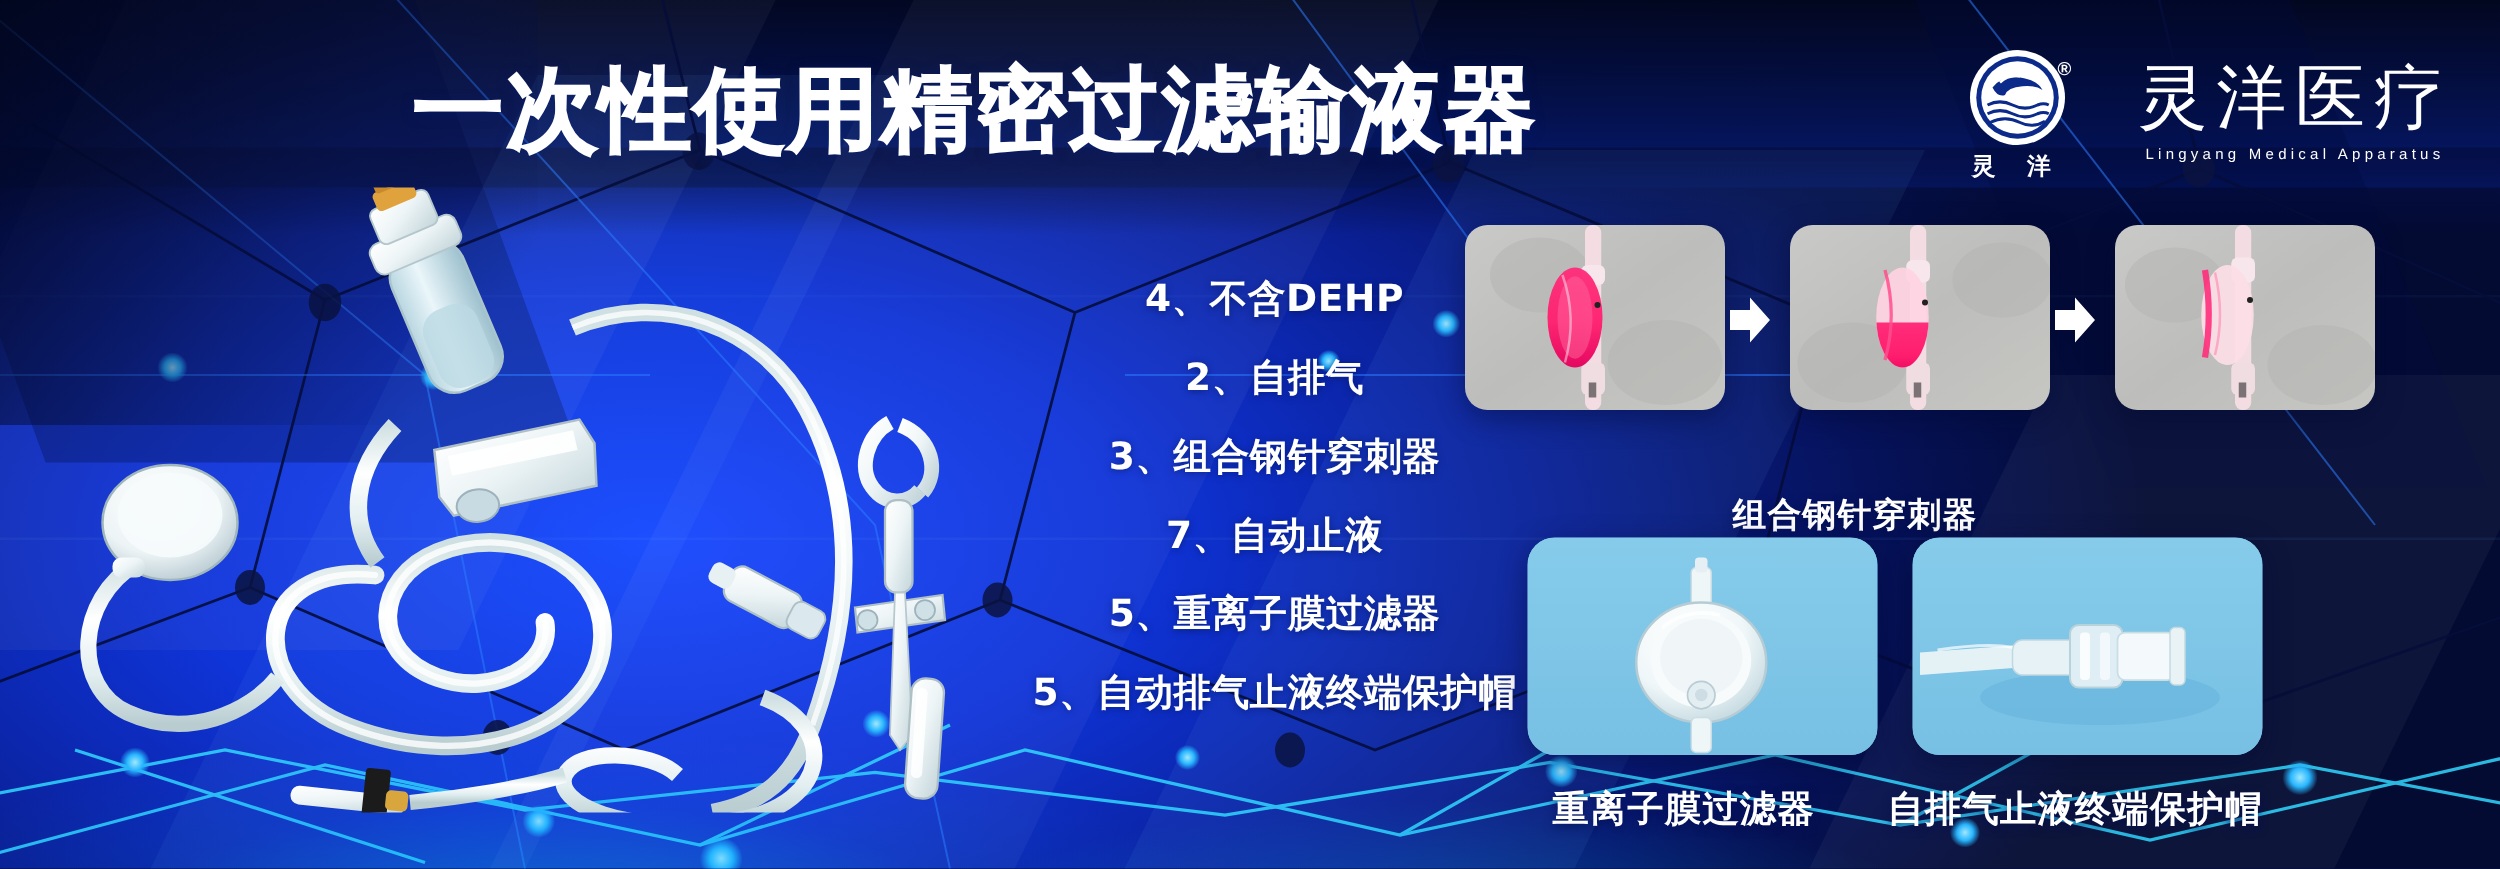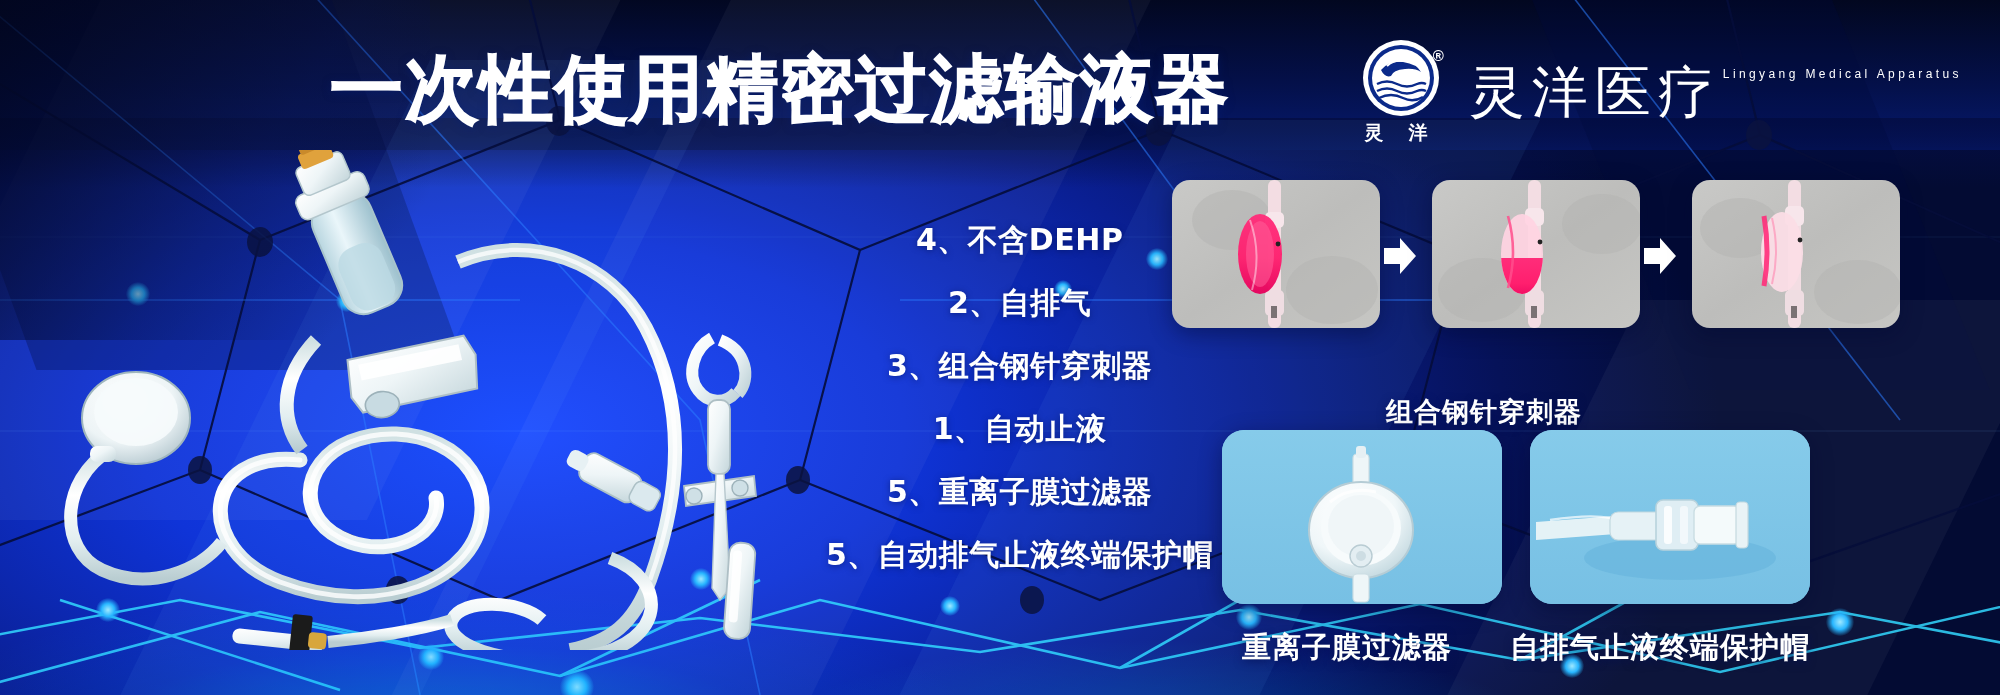--- a/index.html
+++ b/index.html
@@ -89,21 +89,21 @@
   }
   .logo-reg{
     position:absolute; left:76px; top:8px;
     color:#fff; font-size:15px; font-weight:700; line-height:1;
   }
   .logo-sub{
     position:absolute; left:0; top:80px; width:88px;
     color:#fff; font-size:19px; font-weight:700; letter-spacing:10px;
     white-space:nowrap;
   }
-  .logo-text{ display:flex; flex-direction:row; gap:2px; }
+  .logo-text{ display:flex; flex-direction:column; gap:2px;margin-left:28px; }
   .logo-cn{
     color:#fff; font-size:56px; font-weight:400; line-height:60px;
     letter-spacing:7px; white-space:nowrap;
     font-family:"DejaVu Sans","Liberation Sans",sans-serif;
   }
   .logo-en{
     color:#fff; font-size:12px; font-weight:400; line-height:24px;
     letter-spacing:3.4px; white-space:nowrap;
   }
 
@@ -252,21 +252,21 @@
     <div class="logo-text">
       <div class="logo-cn">灵洋医疗</div>
       <div class="logo-en">Lingyang Medical Apparatus</div>
     </div>
   </div>
 
   <div class="features">
     <div class="feat">4、不含DEHP</div>
     <div class="feat">2、自排气</div>
     <div class="feat">3、组合钢针穿刺器</div>
-    <div class="feat">1、自动止液</div>
+    <div class="feat">7、自动止液</div>
     <div class="feat">5、重离子膜过滤器</div>
     <div class="feat">5、自动排气止液终端保护帽</div>
   </div>
 
   <div class="hero">
     <svg viewBox="0 0 790 500">
       <defs>
         <linearGradient id="tube" x1="0" y1="0" x2="0" y2="1">
           <stop offset="0%" stop-color="#cfe0e2"></stop>
           <stop offset="35%" stop-color="#ffffff"></stop>

